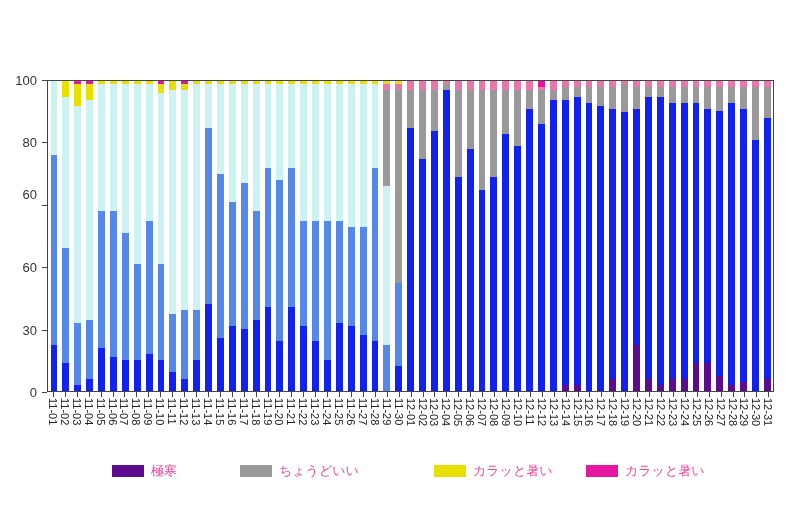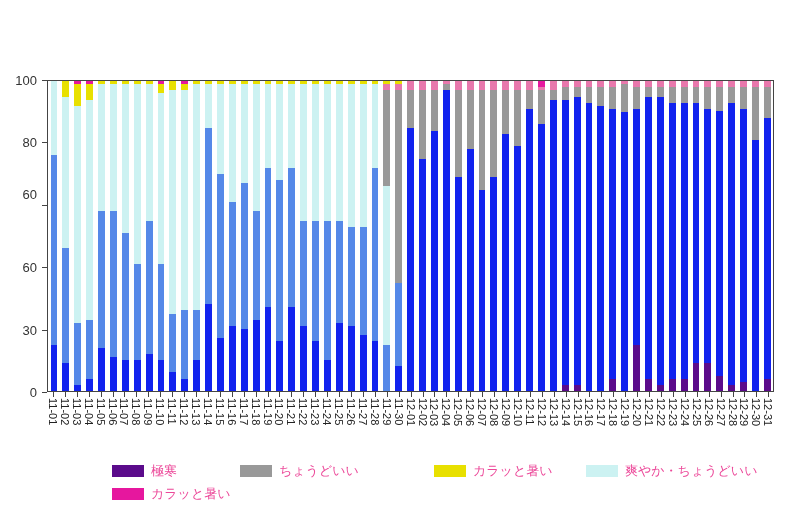--- a/index.html
+++ b/index.html
@@ -848,22 +848,18 @@
       </div>
       <div class="legend-item">
         <span class="legend-swatch" style="background: rgb(153, 153, 153);"></span>
         <span class="legend-label">ちょうどいい</span>
       </div>
       <div class="legend-item">
         <span class="legend-swatch" style="background: rgb(232, 224, 0);"></span>
         <span class="legend-label">カラッと暑い</span>
       </div>
       <div class="legend-item">
-        <span class="legend-swatch" style="background: rgb(204, 242, 242);"></span>
-        <span class="legend-label">爽やか・ちょうどいい</span>
-      </div>
-      <div class="legend-item">
         <span class="legend-swatch" style="background: rgb(230, 23, 158);"></span>
         <span class="legend-label">カラッと暑い</span>
       </div>
     </div>
 
 </div>
 
 </body></html>

